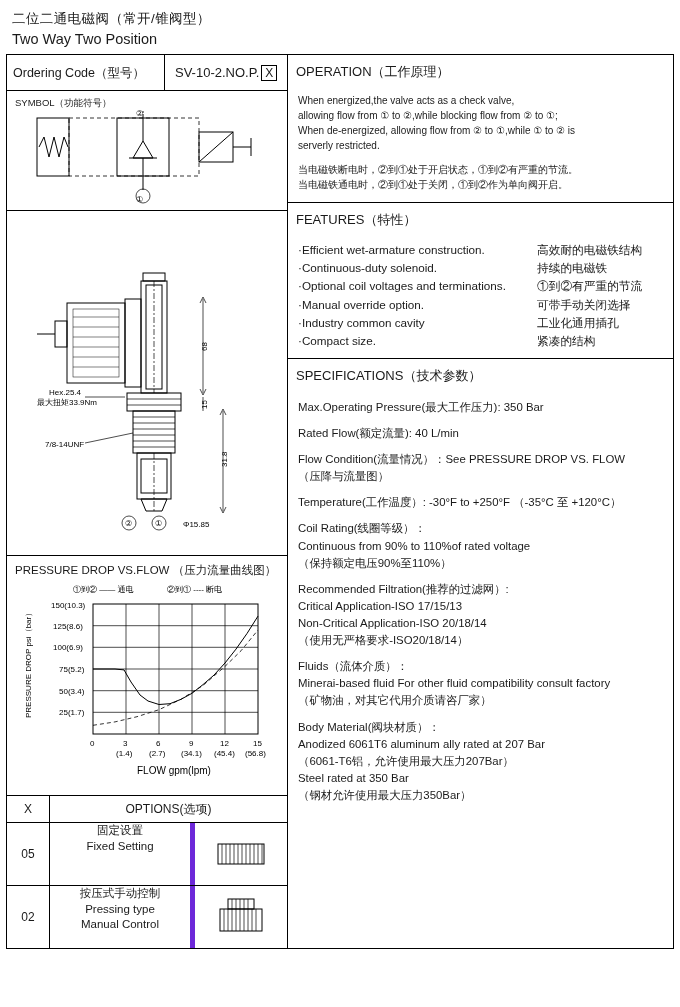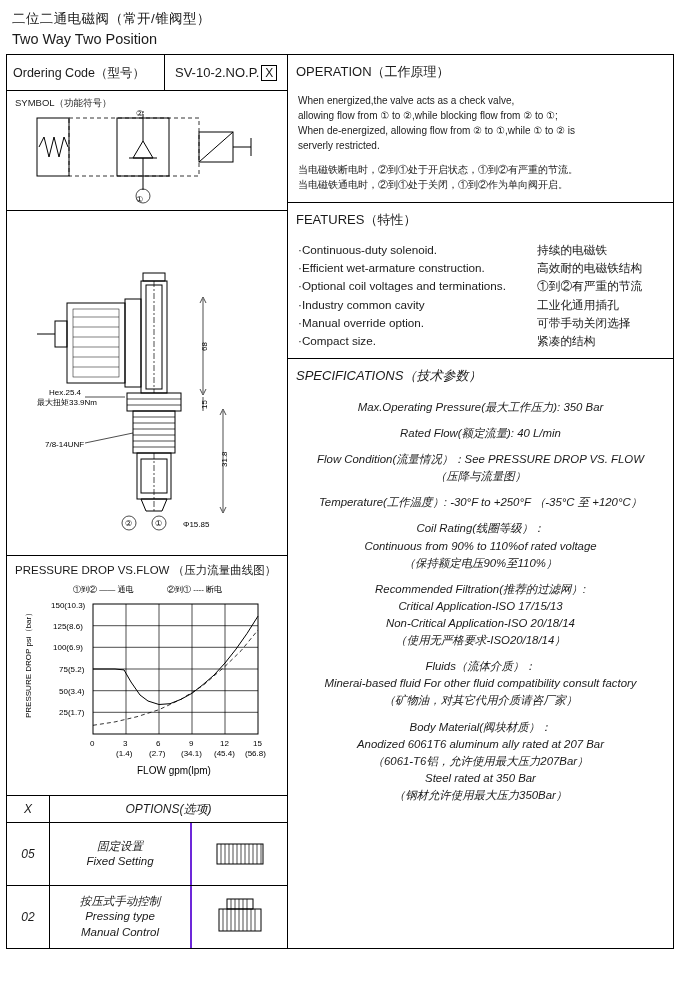--- a/index.html
+++ b/index.html
@@ -17,21 +17,21 @@
   .title-block{padding:4px 4px 6px 6px;}
   .title-cn{font-size:13.5px;letter-spacing:.4px;}
   .title-en{font-size:14.5px;line-height:1.25;margin-top:2px;}
 
   
   .cols{display:flex;width:668px;border:1px solid #000;box-sizing:border-box;}
   .col-left{width:281px;border-right:1px solid #000;box-sizing:border-box;}
   .col-right{flex:1;box-sizing:border-box;}
 
   .cell{border-bottom:1px solid #000;box-sizing:border-box;}
-  .cell:last-child{border-bottom:none;font-style:italic;}
+  .cell:last-child{border-bottom:none;}
 
   .hdr{font-size:12.5px;padding:8px 8px;}
   .hdr-lg{font-size:13px;}
 
   
   .ordering{display:flex;align-items:center;height:36px;}
   .ordering .lbl{width:158px;font-size:12.5px;padding-left:6px;box-sizing:border-box;border-right:1px solid #000;line-height:36px;height:36px;}
   .ordering .val{font-size:13px;padding-left:10px;display:flex;align-items:center;gap:2px;}
   .codebox{border:1px solid #000;padding:0 3px;font-size:12px;line-height:14px;}
 
@@ -46,31 +46,31 @@
   .chart-cell{height:240px;position:relative;}
   .chart-title{font-size:11.5px;padding:7px 0 0 8px;}
 
   
   .opt-hdr{display:flex;height:26px;border-bottom:1px solid #000;}
   .opt-hdr .x{width:42px;border-right:1px solid #000;text-align:center;line-height:26px;font-size:12px;}
   .opt-hdr .t{flex:1;text-align:center;line-height:26px;font-size:12px;}
   .opt-row{display:flex;height:62px;border-bottom:1px solid #000;}
   .opt-row:last-child{border-bottom:none;}
   .opt-row .x{width:42px;border-right:1px solid #000;text-align:center;font-size:12px;display:flex;align-items:center;justify-content:center;}
-  .opt-row .t{width:140px;border-right:2px solid #6d28d9;display:flex;flex-direction:column;align-items:center;justify-content:center;font-size:11.5px;line-height:1.35;text-align:center;}
+  .opt-row .t{width:140px;border-right:5px solid #6d28d9;display:flex;flex-direction:column;align-items:center;font-size:11.5px;line-height:1.35;text-align:center;}
   .opt-row .img{flex:1;display:flex;align-items:center;justify-content:center;}
 
   
   .op-body{font-size:10px;line-height:1.5;padding:4px 10px 10px 10px;}
   .op-body .gap{height:9px;}
   .feat-list{font-size:11.7px;line-height:1.55;padding:4px 10px 8px 10px;}
   .feat-row{display:flex;justify-content:space-between;}
   .feat-row .cn{text-align:left;min-width:126px;}
   .spec-body{font-size:11.4px;line-height:1.5;padding:6px 10px 8px 10px;}
-  .spec-body p{margin:0 0 9px 0;text-align:center;}
+  .spec-body p{margin:0 0 9px 0;}
 
   
   svg{display:block;}
   .ln{stroke:#000;fill:none;stroke-width:1;}
   .ln-thin{stroke:#000;fill:none;stroke-width:.7;}
   .dash{stroke:#000;fill:none;stroke-width:.8;stroke-dasharray:4 3;}
   .hatch{fill:none;stroke:#000;stroke-width:.5;}
   .txt{font-family:"Liberation Sans",sans-serif;font-size:8px;fill:#000;}
 </style>
 </head>
@@ -328,38 +328,38 @@
           <div class="gap"></div>
           <div>当电磁铁断电时，②到①处于开启状态，①到②有严重的节流。</div>
           <div>当电磁铁通电时，②到①处于关闭，①到②作为单向阀开启。</div>
         </div>
       </div>
 
       <div class="cell">
         <div class="hdr hdr-lg">FEATURES（特性）</div>
         <div class="feat-list">
           <div class="feat-row">
+            <span>·Efficient wet-armature construction.</span>
+            <span class="cn">高效耐的电磁铁结构</span>
+          </div>
+          <div class="feat-row">
             <span>·Continuous-duty  solenoid.</span>
             <span class="cn">持续的电磁铁</span>
           </div>
           <div class="feat-row">
-            <span>·Efficient wet-armature construction.</span>
-            <span class="cn">高效耐的电磁铁结构</span>
-          </div>
-          <div class="feat-row">
             <span>·Optional coil voltages and terminations.</span>
             <span class="cn">①到②有严重的节流</span>
           </div>
           <div class="feat-row">
+            <span>·Manual override option.</span>
+            <span class="cn">可带手动关闭选择</span>
+          </div>
+          <div class="feat-row">
             <span>·Industry common cavity</span>
             <span class="cn">工业化通用插孔</span>
-          </div>
-          <div class="feat-row">
-            <span>·Manual override option.</span>
-            <span class="cn">可带手动关闭选择</span>
           </div>
           <div class="feat-row">
             <span>·Compact size.</span>
             <span class="cn">紧凑的结构</span>
           </div>
         </div>
       </div>
 
       <div class="cell">
         <div class="hdr hdr-lg">SPECIFICATIONS（技术参数）</div>

